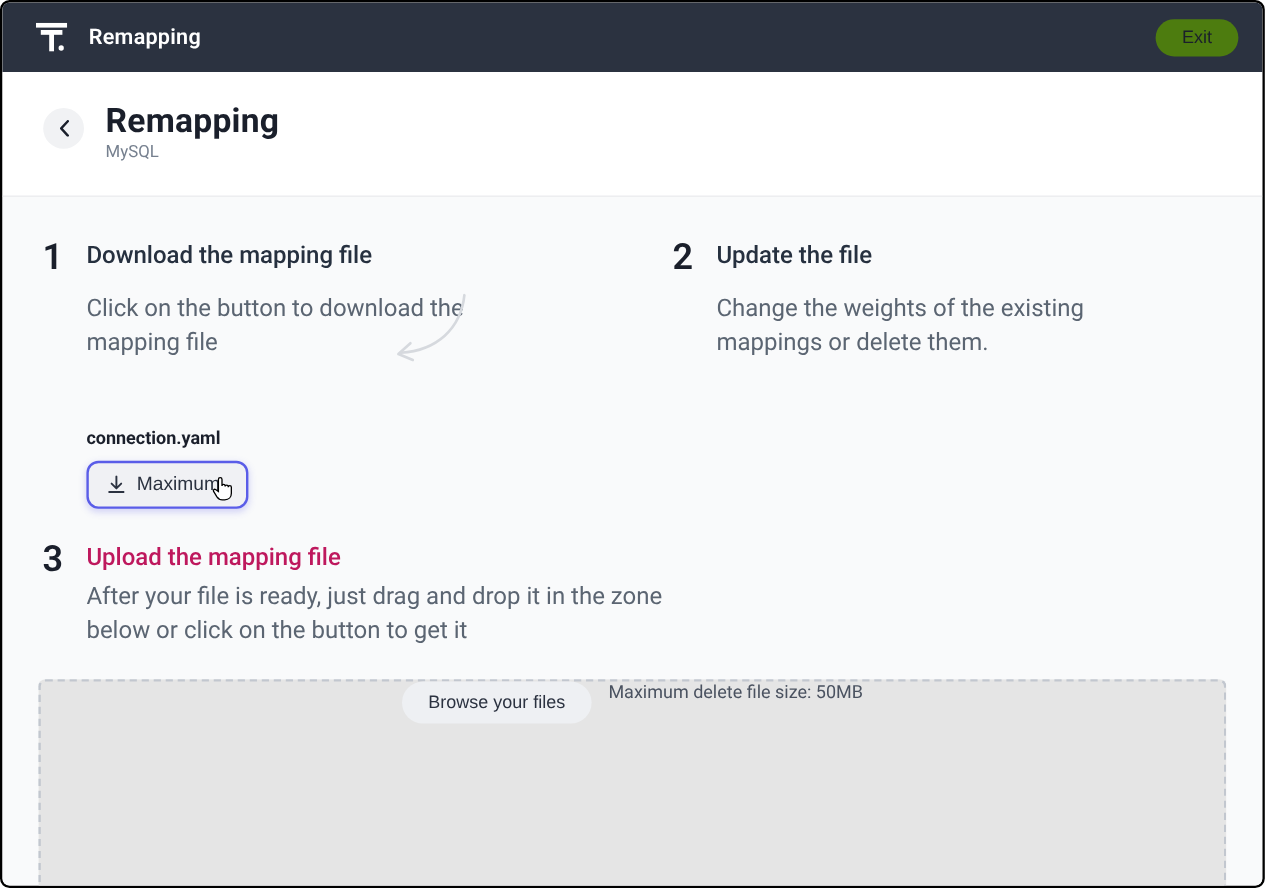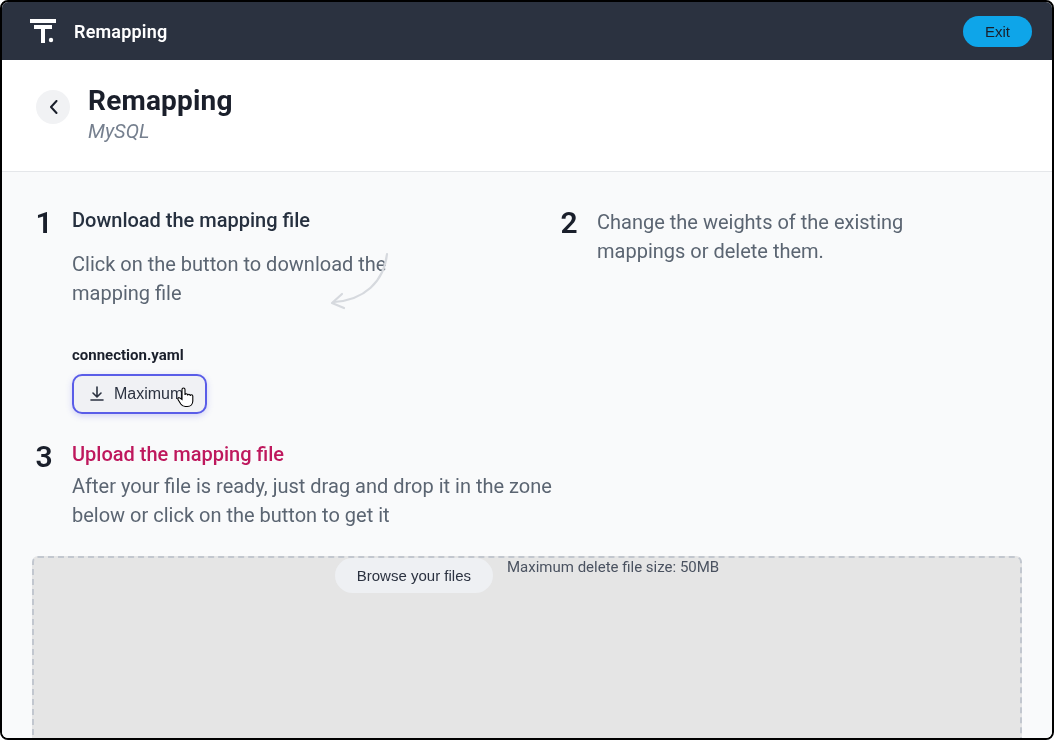--- a/index.html
+++ b/index.html
@@ -12,56 +12,56 @@
     display: flex;
     align-items: center;
     padding: 0 20px 0 28px;
     justify-content: space-between;
   }
   .topbar-left { display: flex; align-items: center; gap: 18px; }
   .logo-box { display: flex; flex-direction: column; align-items: flex-start; color: #fff; }
   .logo-svg { width: 26px; height: 24px; }
   .topbar-title { color: #fff; font-size: 18px; font-weight: 600; letter-spacing: 0.2px; }
   .exit-btn {
-    background: #0ea5e9; color: #1a1f2b; border: none;
+    background: #4d7c0f; color: #1a1f2b; border: none;
     border-radius: 18px; padding: 7px 22px; font-size: 15px; font-weight: 500;
     cursor: pointer;
   }
 
   .page-header {
     display: flex; align-items: flex-start; gap: 18px;
     padding: 24px 34px 28px 34px;
     border-bottom: 1px solid #e5e7ea;
     background: #fff;
   }
   .back-btn {
     width: 34px; height: 34px; border-radius: 50%; background: #f1f2f4;
     border: none; display: flex; align-items: center; justify-content: center;
     cursor: pointer; margin-top: 6px;
   }
   .back-btn svg { width: 9px; height: 14px; }
   .page-title-block { display: flex; flex-direction: column; }
   .page-title { font-size: 28px; font-weight: 700; color: #1a1f2b; letter-spacing: 0.2px; }
-  .page-subtitle { font-size: 20px; color: #76808f; margin-top: 2px; font-style: italic; }
+  .page-subtitle { font-size: 14px; color: #76808f; margin-top: 2px; }
 
   .content {
     background: #f9fafb;
     padding: 36px 30px 30px 30px;
     height: calc(100% - 58px - 96px);
     overflow: hidden;
   }
 
   .steps-row { display: flex; gap: 60px; position: relative; }
   .step { display: flex; gap: 16px; flex: 1; align-items: flex-start; }
   .step-number { font-size: 30px; font-weight: 600; color: #1a1f2b; line-height: 1; min-width: 24px; text-align: center; }
   .step-body { display: flex; flex-direction: column; gap: 18px; flex: 1; }
   .step-title { font-size: 20px; font-weight: 500; color: #26303f; }
   .step-desc { font-size: 20px; color: #5b6572; line-height: 1.45; max-width: 360px; }
 
-  .download-block { margin-top: 20px; }
+  .download-block { margin-top: 38px; }
   .filename { font-size: 15px; font-weight: 700; color: #1a1f2b; margin-bottom: 10px; }
   .download-btn {
     display: inline-flex; align-items: center; gap: 10px;
     background: #f0f1f4; border: 2px solid #5a5de8;
     border-radius: 10px; padding: 9px 22px 9px 16px;
     font-size: 16px; color: #2b3240; cursor: pointer;
     box-shadow: 0 2px 6px rgba(90,93,232,0.25);
     position: relative;
   }
   .download-btn svg.dl { width: 14px; height: 16px; }
@@ -154,20 +154,21 @@
     </div>
 
     <svg class="arrow-decor" viewBox="0 0 80 70">
       <path d="M65 6 C 62 34, 42 52, 12 54" stroke="#d6d9de" stroke-width="2.2" fill="none" stroke-linecap="round"></path>
       <path d="M20 46 L10 55 L22 60" stroke="#d6d9de" stroke-width="2.2" fill="none" stroke-linecap="round" stroke-linejoin="round"></path>
     </svg>
 
     <div class="step">
       <div class="step-number">2</div>
       <div class="step-body">
+        <div class="step-title">Update the file</div>
         <div class="step-desc">Change the weights of the existing mappings or delete them.</div>
       </div>
     </div>
   </div>
 
   <div class="step3-row">
     <div class="step-number">3</div>
     <div class="step3-body">
       <div class="step-title">Upload the mapping file</div>
       <div class="step-desc">After your file is ready, just drag and drop it in the zone below or click on the button to get it</div>

